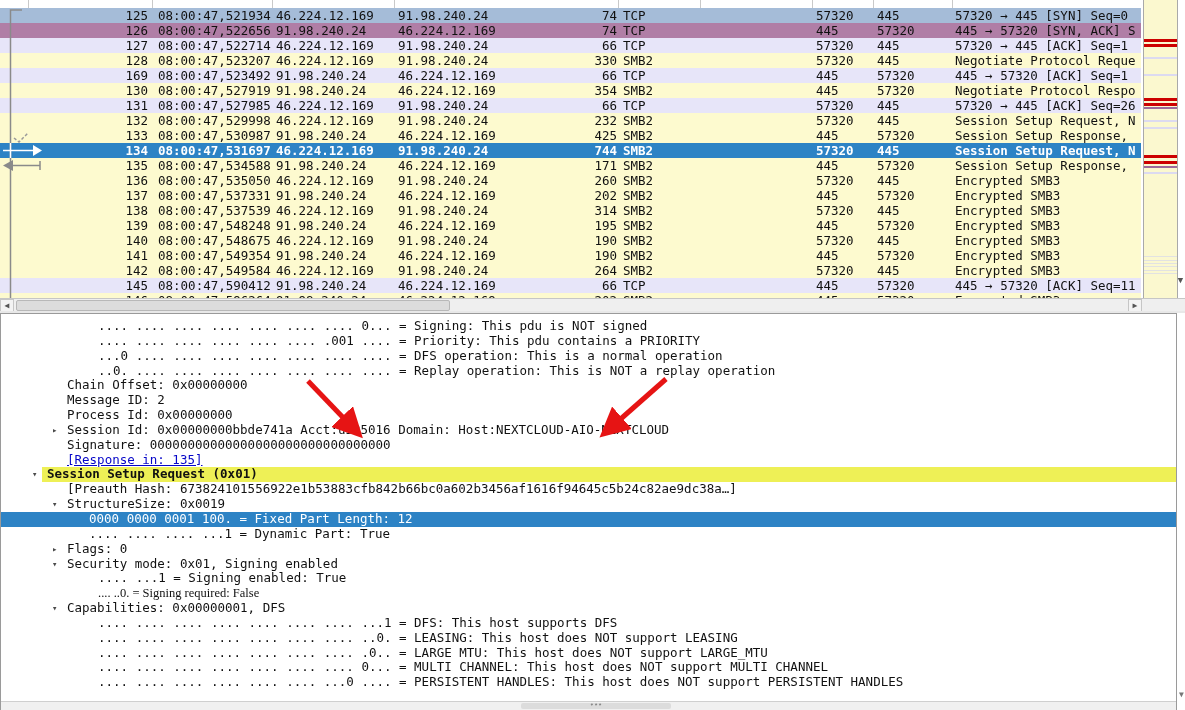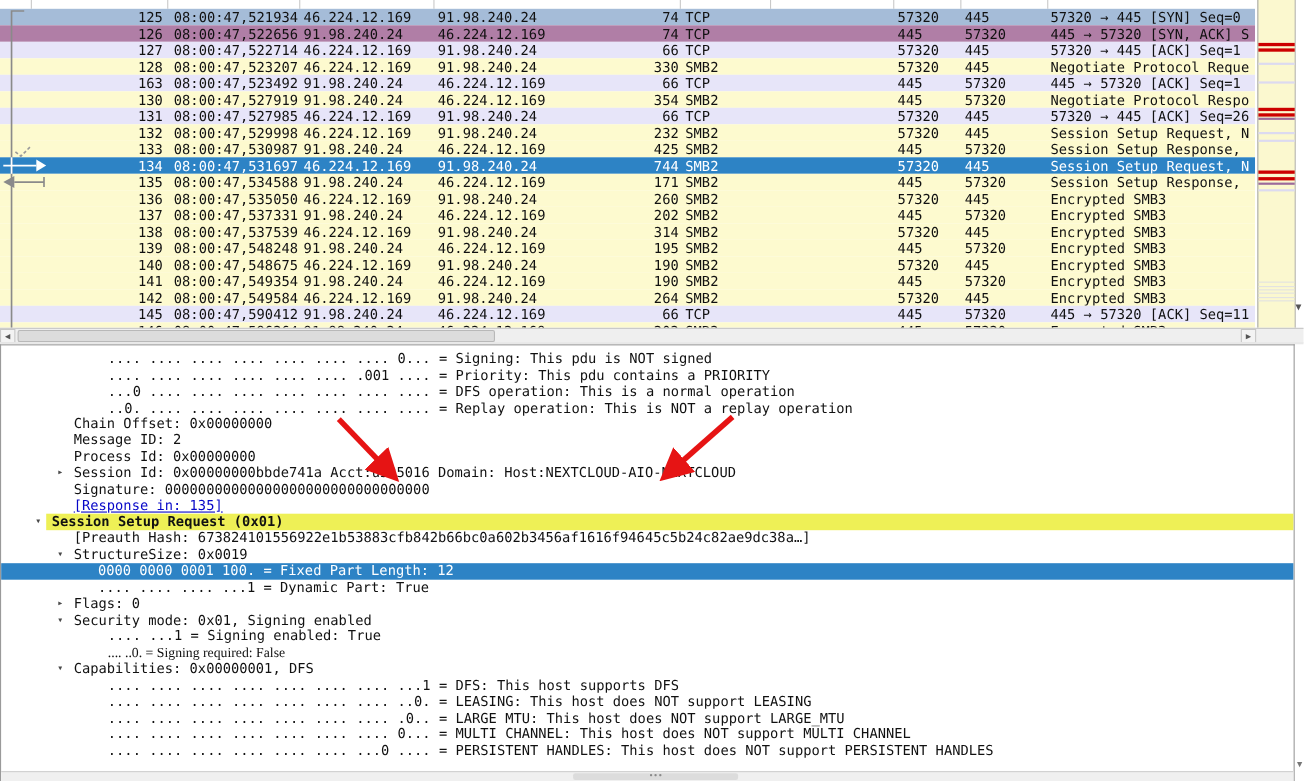--- a/index.html
+++ b/index.html
@@ -17,21 +17,21 @@
   .c-dst  {left:398px;width:104px;}
   .c-len  {left:560px;width:57px; text-align:right;}
   .c-proto{left:623px;width:60px;}
   .c-sport{left:816px;width:48px;}
   .c-dport{left:877px;width:48px;}
   .c-info {left:955px;right:0;}
   .t-syn    {background:#a5bcd8;}
   .t-synack {background:#b07ea6;}
   .t-tcp    {background:#e7e5f9;}
   .t-smb2   {background:#fdfacf;}
-  .t-sel    {background:#2d83c5;color:#fff;}
+  .t-sel    {background:#2d83c5;color:#fff;font-weight:bold;}
   
   #minimap{position:absolute;left:1143px;top:0;width:33px;height:298px;background:#fbf8cf;
            border-left:1px solid #a9a9a9;border-right:1px solid #a9a9a9;}
   .mmark{position:absolute;left:0;width:33px;}
   #vsb-strip{position:absolute;left:1178px;top:0;width:7px;height:298px;background:#fff;}
   #vsb-down{position:absolute;left:1176px;top:272px;width:9px;height:16px;font-size:9px;color:#555;line-height:16px;text-align:center;}
   
   #plist-hscroll{position:absolute;left:0;top:298px;width:1185px;height:13px;background:#efefef;border-top:1px solid #c6c6c6;}
   .sbtn{position:absolute;top:0;height:13px;width:14px;background:#f3f3f3;border:1px solid #c6c6c6;box-sizing:border-box;
         font-size:8px;color:#555;text-align:center;line-height:11px;}
@@ -68,21 +68,21 @@
       <div class="hsep" style="left: 700px;"></div>
       <div class="hsep" style="left: 812px;"></div>
       <div class="hsep" style="left: 873px;"></div>
       <div class="hsep" style="left: 952px;"></div>
     </div>
   <div id="rows">
       <div class="prow t-syn" style="top: 8px;"><span class="c-no">125</span><span class="c-time">08:00:47,521934</span><span class="c-src">46.224.12.169</span><span class="c-dst">91.98.240.24</span><span class="c-len">74</span><span class="c-proto">TCP</span><span class="c-sport">57320</span><span class="c-dport">445</span><span class="c-info">57320 → 445 [SYN] Seq=0 </span></div>
       <div class="prow t-synack" style="top: 23px;"><span class="c-no">126</span><span class="c-time">08:00:47,522656</span><span class="c-src">91.98.240.24</span><span class="c-dst">46.224.12.169</span><span class="c-len">74</span><span class="c-proto">TCP</span><span class="c-sport">445</span><span class="c-dport">57320</span><span class="c-info">445 → 57320 [SYN, ACK] S</span></div>
       <div class="prow t-tcp" style="top: 38px;"><span class="c-no">127</span><span class="c-time">08:00:47,522714</span><span class="c-src">46.224.12.169</span><span class="c-dst">91.98.240.24</span><span class="c-len">66</span><span class="c-proto">TCP</span><span class="c-sport">57320</span><span class="c-dport">445</span><span class="c-info">57320 → 445 [ACK] Seq=1 </span></div>
       <div class="prow t-smb2" style="top: 53px;"><span class="c-no">128</span><span class="c-time">08:00:47,523207</span><span class="c-src">46.224.12.169</span><span class="c-dst">91.98.240.24</span><span class="c-len">330</span><span class="c-proto">SMB2</span><span class="c-sport">57320</span><span class="c-dport">445</span><span class="c-info">Negotiate Protocol Reque</span></div>
-      <div class="prow t-tcp" style="top: 68px;"><span class="c-no">163</span><span class="c-time">08:00:47,523492</span><span class="c-src">91.98.240.24</span><span class="c-dst">46.224.12.169</span><span class="c-len">66</span><span class="c-proto">TCP</span><span class="c-sport">445</span><span class="c-dport">57320</span><span class="c-info">445 → 57320 [ACK] Seq=1 </span></div>
+      <div class="prow t-tcp" style="top: 68px;"><span class="c-no">169</span><span class="c-time">08:00:47,523492</span><span class="c-src">91.98.240.24</span><span class="c-dst">46.224.12.169</span><span class="c-len">66</span><span class="c-proto">TCP</span><span class="c-sport">445</span><span class="c-dport">57320</span><span class="c-info">445 → 57320 [ACK] Seq=1 </span></div>
       <div class="prow t-smb2" style="top: 83px;"><span class="c-no">130</span><span class="c-time">08:00:47,527919</span><span class="c-src">91.98.240.24</span><span class="c-dst">46.224.12.169</span><span class="c-len">354</span><span class="c-proto">SMB2</span><span class="c-sport">445</span><span class="c-dport">57320</span><span class="c-info">Negotiate Protocol Respo</span></div>
       <div class="prow t-tcp" style="top: 98px;"><span class="c-no">131</span><span class="c-time">08:00:47,527985</span><span class="c-src">46.224.12.169</span><span class="c-dst">91.98.240.24</span><span class="c-len">66</span><span class="c-proto">TCP</span><span class="c-sport">57320</span><span class="c-dport">445</span><span class="c-info">57320 → 445 [ACK] Seq=26</span></div>
       <div class="prow t-smb2" style="top: 113px;"><span class="c-no">132</span><span class="c-time">08:00:47,529998</span><span class="c-src">46.224.12.169</span><span class="c-dst">91.98.240.24</span><span class="c-len">232</span><span class="c-proto">SMB2</span><span class="c-sport">57320</span><span class="c-dport">445</span><span class="c-info">Session Setup Request, N</span></div>
       <div class="prow t-smb2" style="top: 128px;"><span class="c-no">133</span><span class="c-time">08:00:47,530987</span><span class="c-src">91.98.240.24</span><span class="c-dst">46.224.12.169</span><span class="c-len">425</span><span class="c-proto">SMB2</span><span class="c-sport">445</span><span class="c-dport">57320</span><span class="c-info">Session Setup Response, </span></div>
       <div class="prow t-sel" style="top: 143px;"><span class="c-no">134</span><span class="c-time">08:00:47,531697</span><span class="c-src">46.224.12.169</span><span class="c-dst">91.98.240.24</span><span class="c-len">744</span><span class="c-proto">SMB2</span><span class="c-sport">57320</span><span class="c-dport">445</span><span class="c-info">Session Setup Request, N</span></div>
       <div class="prow t-smb2" style="top: 158px;"><span class="c-no">135</span><span class="c-time">08:00:47,534588</span><span class="c-src">91.98.240.24</span><span class="c-dst">46.224.12.169</span><span class="c-len">171</span><span class="c-proto">SMB2</span><span class="c-sport">445</span><span class="c-dport">57320</span><span class="c-info">Session Setup Response, </span></div>
       <div class="prow t-smb2" style="top: 173px;"><span class="c-no">136</span><span class="c-time">08:00:47,535050</span><span class="c-src">46.224.12.169</span><span class="c-dst">91.98.240.24</span><span class="c-len">260</span><span class="c-proto">SMB2</span><span class="c-sport">57320</span><span class="c-dport">445</span><span class="c-info">Encrypted SMB3</span></div>
       <div class="prow t-smb2" style="top: 188px;"><span class="c-no">137</span><span class="c-time">08:00:47,537331</span><span class="c-src">91.98.240.24</span><span class="c-dst">46.224.12.169</span><span class="c-len">202</span><span class="c-proto">SMB2</span><span class="c-sport">445</span><span class="c-dport">57320</span><span class="c-info">Encrypted SMB3</span></div>
       <div class="prow t-smb2" style="top: 203px;"><span class="c-no">138</span><span class="c-time">08:00:47,537539</span><span class="c-src">46.224.12.169</span><span class="c-dst">91.98.240.24</span><span class="c-len">314</span><span class="c-proto">SMB2</span><span class="c-sport">57320</span><span class="c-dport">445</span><span class="c-info">Encrypted SMB3</span></div>
       <div class="prow t-smb2" style="top: 218px;"><span class="c-no">139</span><span class="c-time">08:00:47,548248</span><span class="c-src">91.98.240.24</span><span class="c-dst">46.224.12.169</span><span class="c-len">195</span><span class="c-proto">SMB2</span><span class="c-sport">445</span><span class="c-dport">57320</span><span class="c-info">Encrypted SMB3</span></div>

